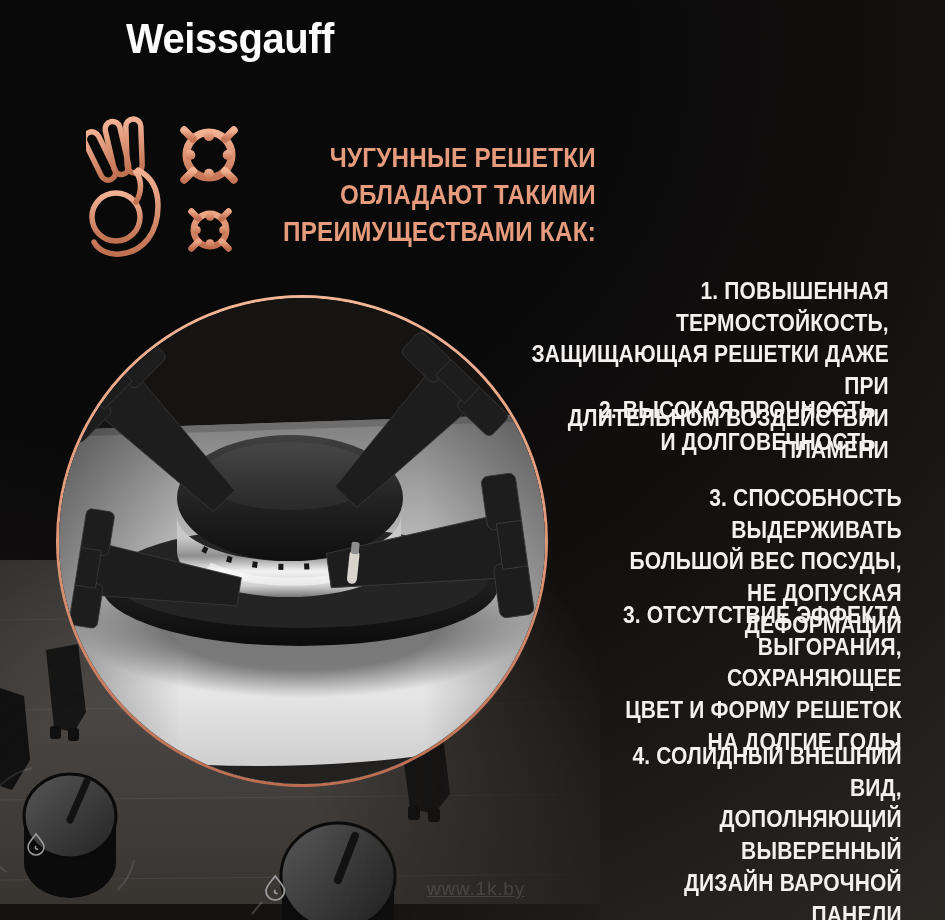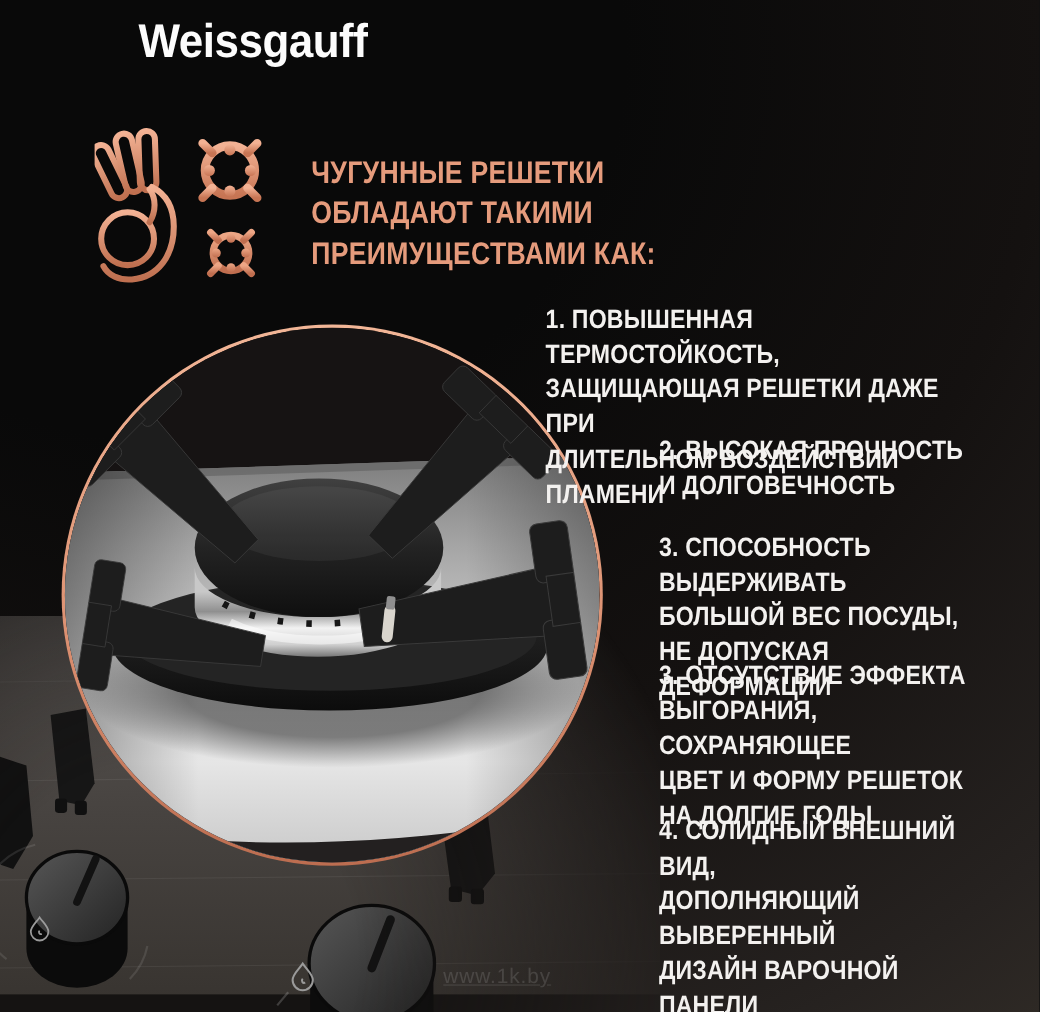--- a/index.html
+++ b/index.html
@@ -1,19 +1,20 @@
 <!DOCTYPE html>
 <html><head>
 <meta charset="utf-8">
 <style>
   html,body{margin:0;padding:0;background:#101010;}
   .stage{
     position:relative;width:945px;height:920px;overflow:hidden;
     background:radial-gradient(150% 135% at 18% 6%, #090909 28%, #141110 55%, #262220 80%, #38322b 100%);
     font-family:"Liberation Sans", sans-serif;
+    text-align:right;
   }
   .logo{
     position:absolute;left:126px;top:14px;
     font-size:43px;font-weight:bold;color:#fcfcfc;
     letter-spacing:-0.5px;transform:scaleX(0.93);transform-origin:left top;
     white-space:nowrap;
   }
   .heading{
     position:absolute;left:283px;top:139px;
     font-size:28.5px;line-height:37px;font-weight:bold;color:#e59b7c;
@@ -35,21 +36,21 @@
   .icon-grate-lg{left:170px;top:112px;width:78px;height:86px;}
   .icon-grate-sm{left:181px;top:201px;width:58px;height:58px;}
   .photo-bg{position:absolute;left:0;top:560px;width:600px;height:360px;}
   .circle-ring{
     position:absolute;left:56px;top:295px;width:486px;height:486px;
     border-radius:50%;padding:3px;box-sizing:content-box;
     background:linear-gradient(180deg,#f2b697 0%,#dd9273 55%,#bc6d50 100%);
   }
   .circle-inner{width:486px;height:486px;border-radius:50%;overflow:hidden;background:#161313;}
   .watermark{
-    position:absolute;left:403px;top:878px;font-size:19px;
+    position:absolute;left:427px;top:878px;font-size:19px;
     color:rgba(235,235,235,0.14);letter-spacing:0.8px;text-decoration:underline;
   }
 </style>
 </head>
 <body>
 
 <div class="stage">
 
   <svg class="photo-bg" viewBox="0 0 600 360">
     <defs>

